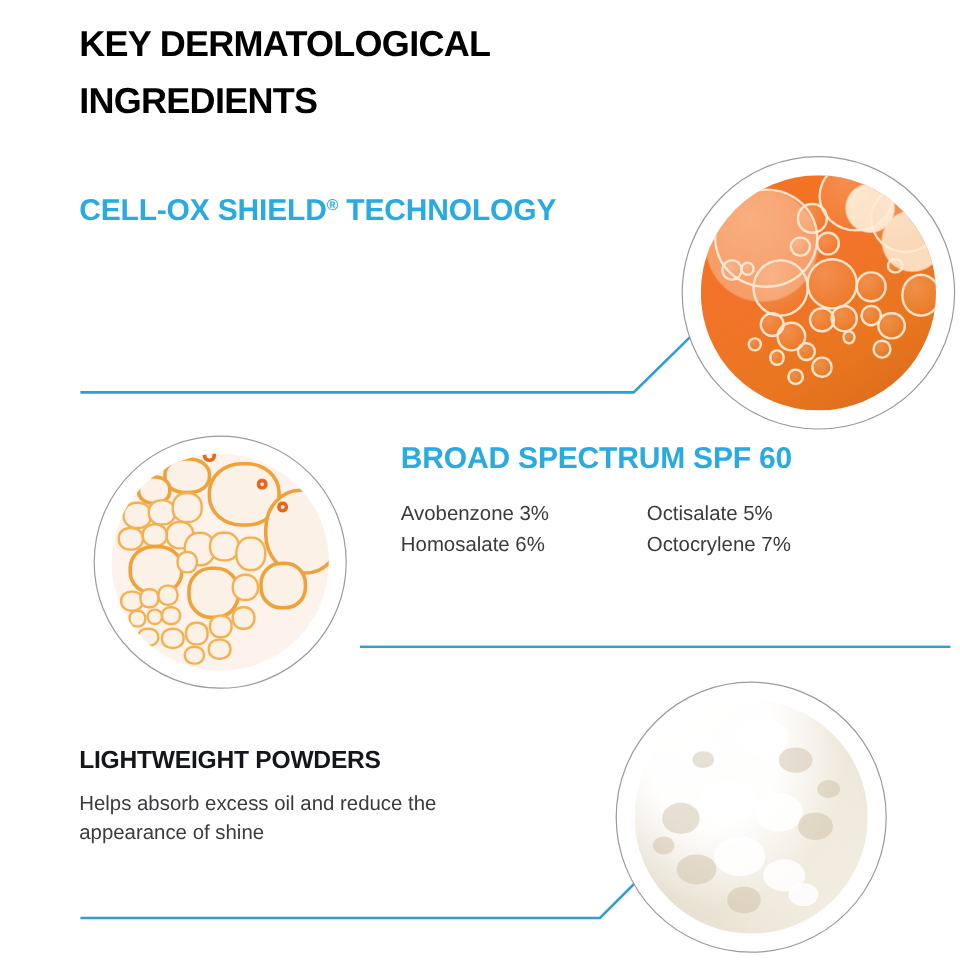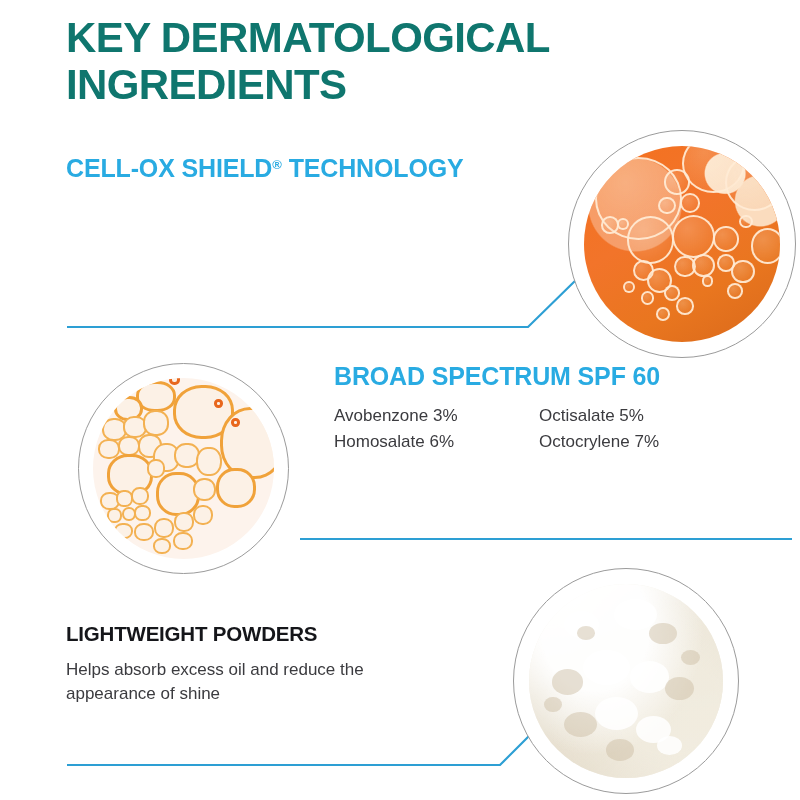--- a/index.html
+++ b/index.html
@@ -22,37 +22,37 @@
   }
 
   
   .page-title {
     position: absolute;
     left: 66px;
     top: 14px;
     width: 620px;
     font-family: "Liberation Sans", sans-serif;
     font-weight: 700;
-    font-size: 42px;
+    font-size: 30px;
     line-height: 47px;
     letter-spacing: -0.6px;
-    color: #0f766e;
+    color: #000000;
     text-transform: uppercase;
     white-space: pre-line;
   }
 
   
   .block {
     position: absolute;
   }
   .headline {
     font-family: "Liberation Sans", sans-serif;
     font-weight: 700;
     font-size: 25px;
-    line-height: 29px;
+    line-height: 41px;
     letter-spacing: -0.15px;
     color: #29ABE2;
     text-transform: uppercase;
     white-space: nowrap;
   }
   .headline .reg {
     font-size: 13px;
     vertical-align: 8px;
     letter-spacing: 0;
   }

